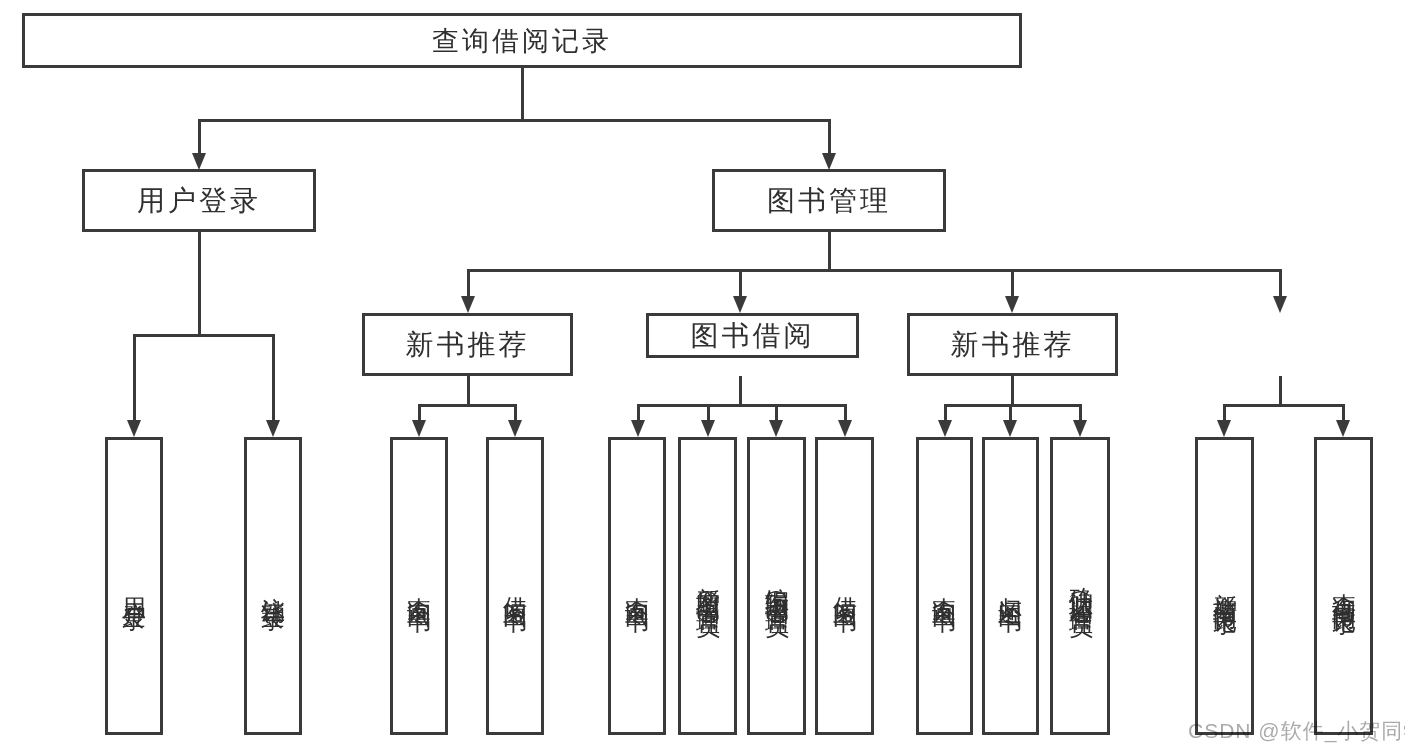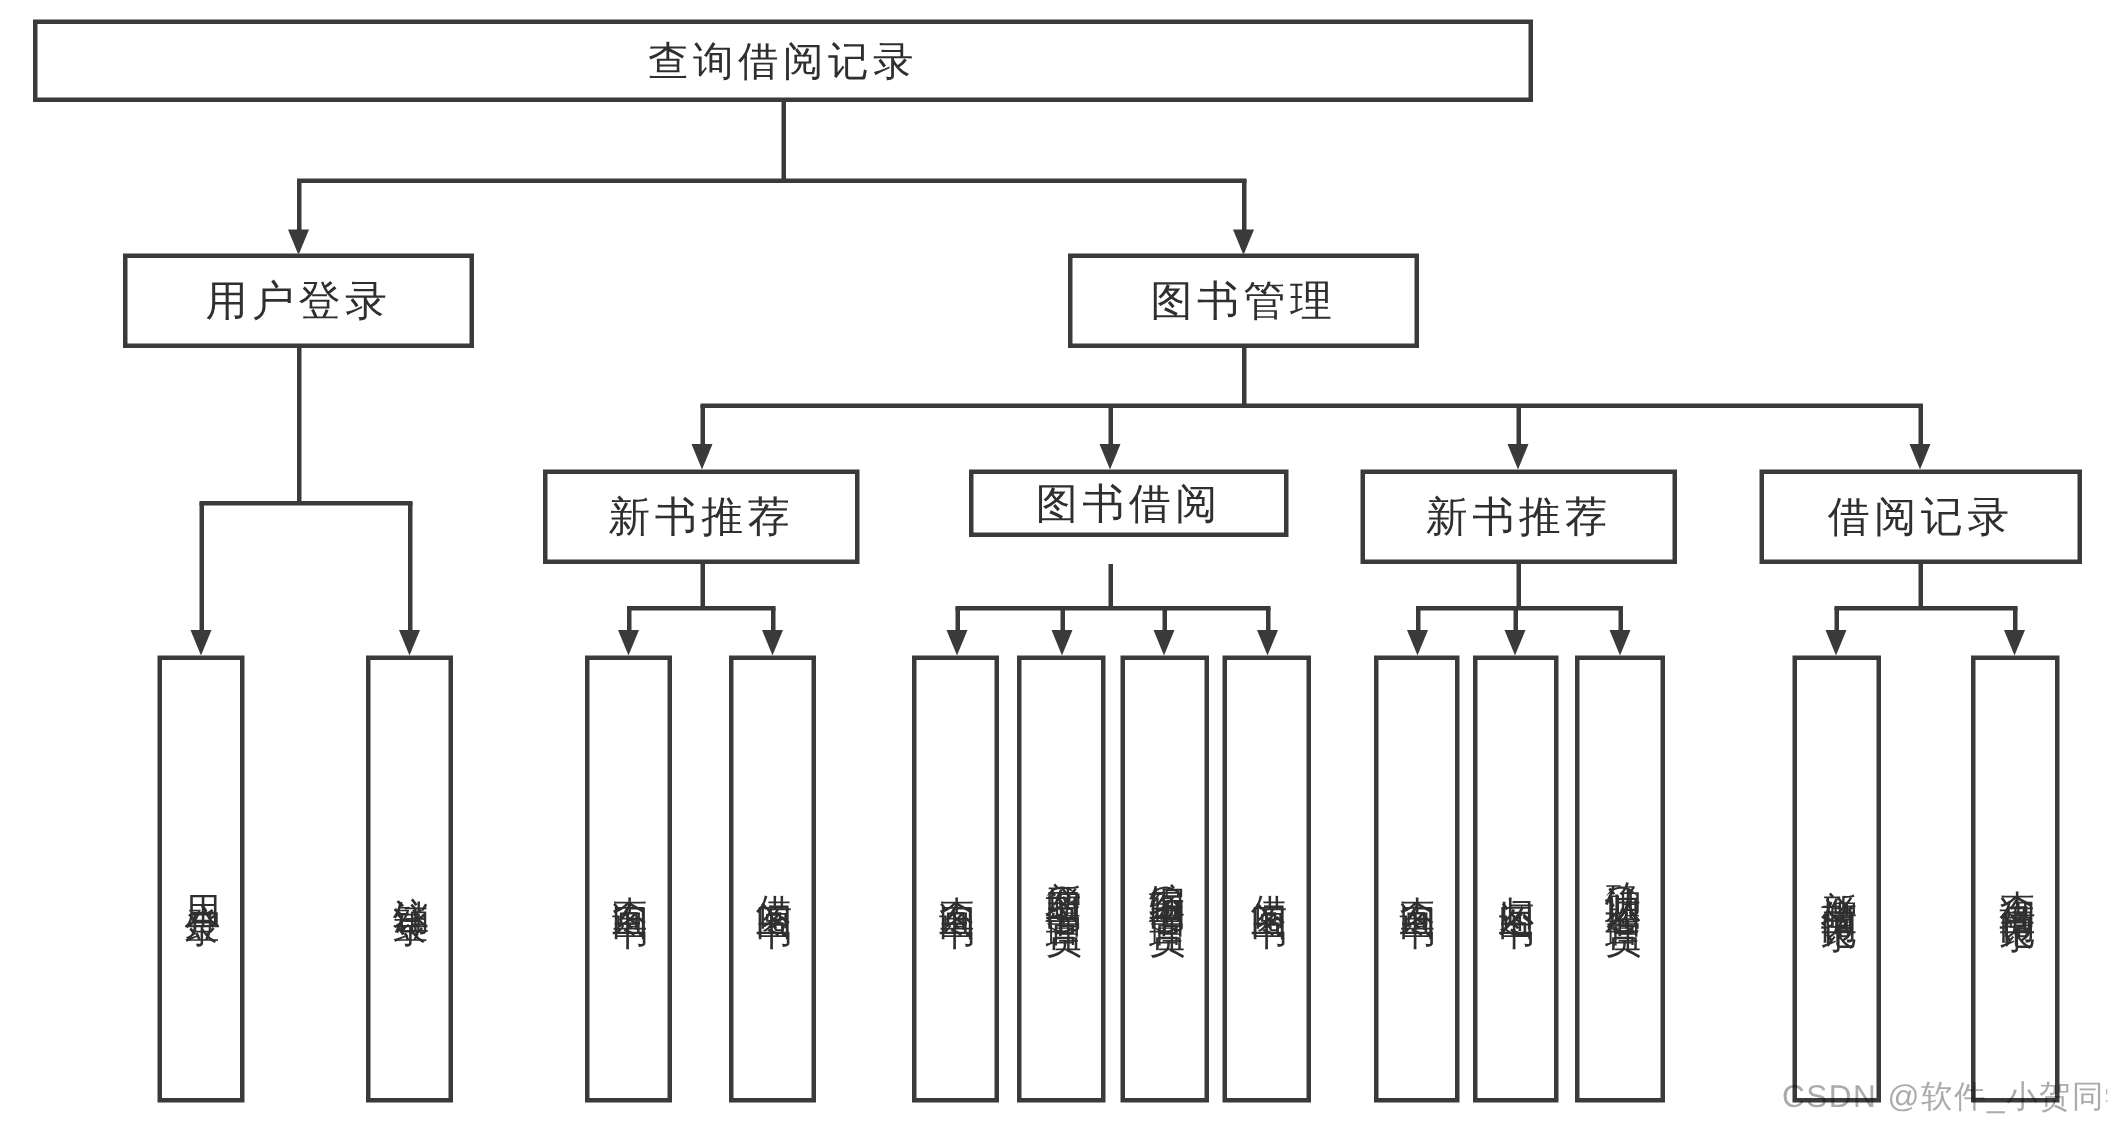--- a/index.html
+++ b/index.html
@@ -68,21 +68,20 @@
 <div id="canvas">
 
   <div class="box title" style="left:22px;top:13px;width:1000px;height:55px;">查询借阅记录</div>
 
   <div class="box" style="left:82px;top:169px;width:234px;height:63px;">用户登录</div>
   <div class="box" style="left:712px;top:169px;width:234px;height:63px;">图书管理</div>
 
   <div class="box" style="left:362px;top:313px;width:211px;height:63px;">新书推荐</div>
   <div class="box" style="left:646px;top:313px;width:213px;height:45px;">图书借阅</div>
   <div class="box" style="left:907px;top:313px;width:211px;height:63px;">新书推荐</div>
-  <div class="box" style="left:1173px;top:313px;width:215px;height:63px;">借阅记录</div>
 
   <div class="leaf" style="left:105px;top:437px;width:58px;height:298px;">用户登录</div>
   <div class="leaf" style="left:244px;top:437px;width:58px;height:298px;">注销登录</div>
 
   <div class="leaf" style="left:390px;top:437px;width:58px;height:298px;">查询图书</div>
   <div class="leaf" style="left:486px;top:437px;width:58px;height:298px;">借阅图书</div>
 
   <div class="leaf" style="left:608px;top:437px;width:58px;height:298px;">查询图书</div>
   <div class="leaf" style="left:678px;top:437px;width:59px;height:298px;">新增图书（管理员）</div>
   <div class="leaf" style="left:747px;top:437px;width:59px;height:298px;">编辑图书（管理员）</div>

